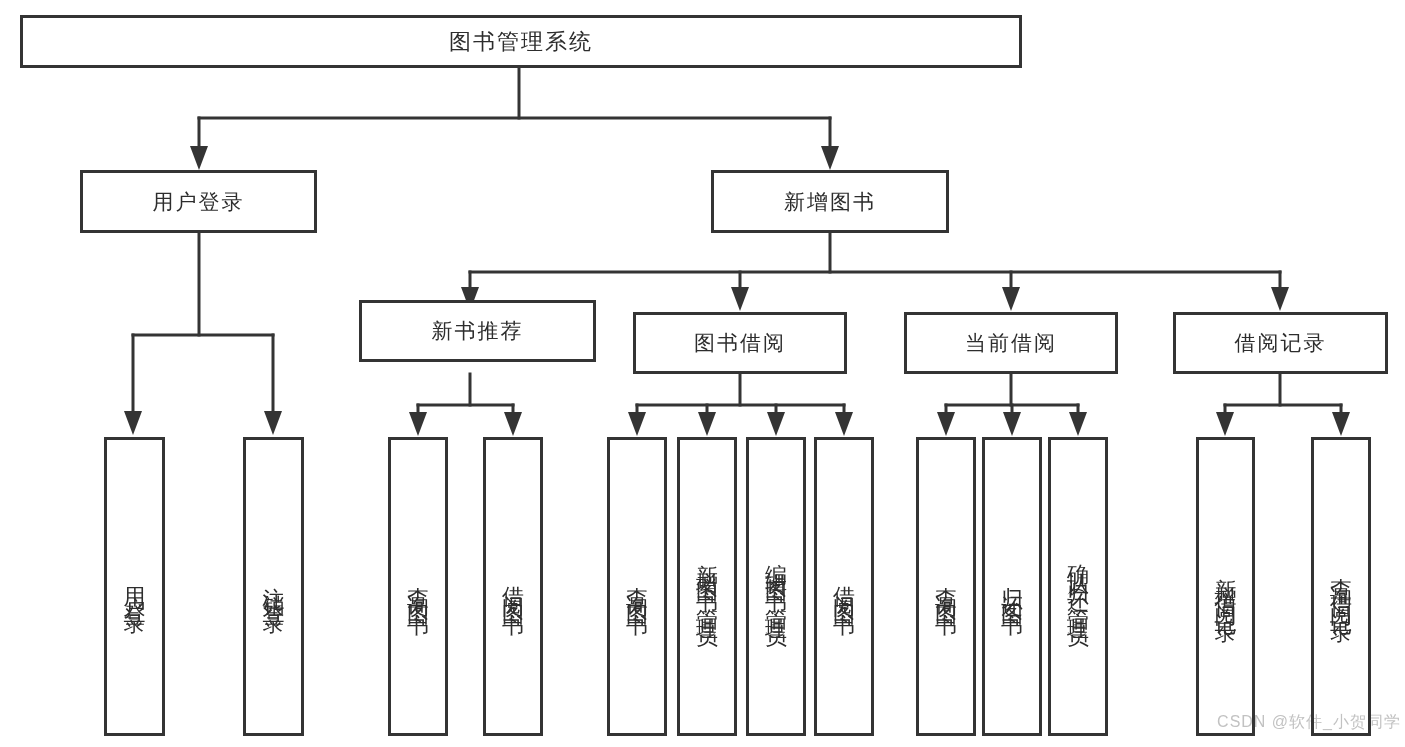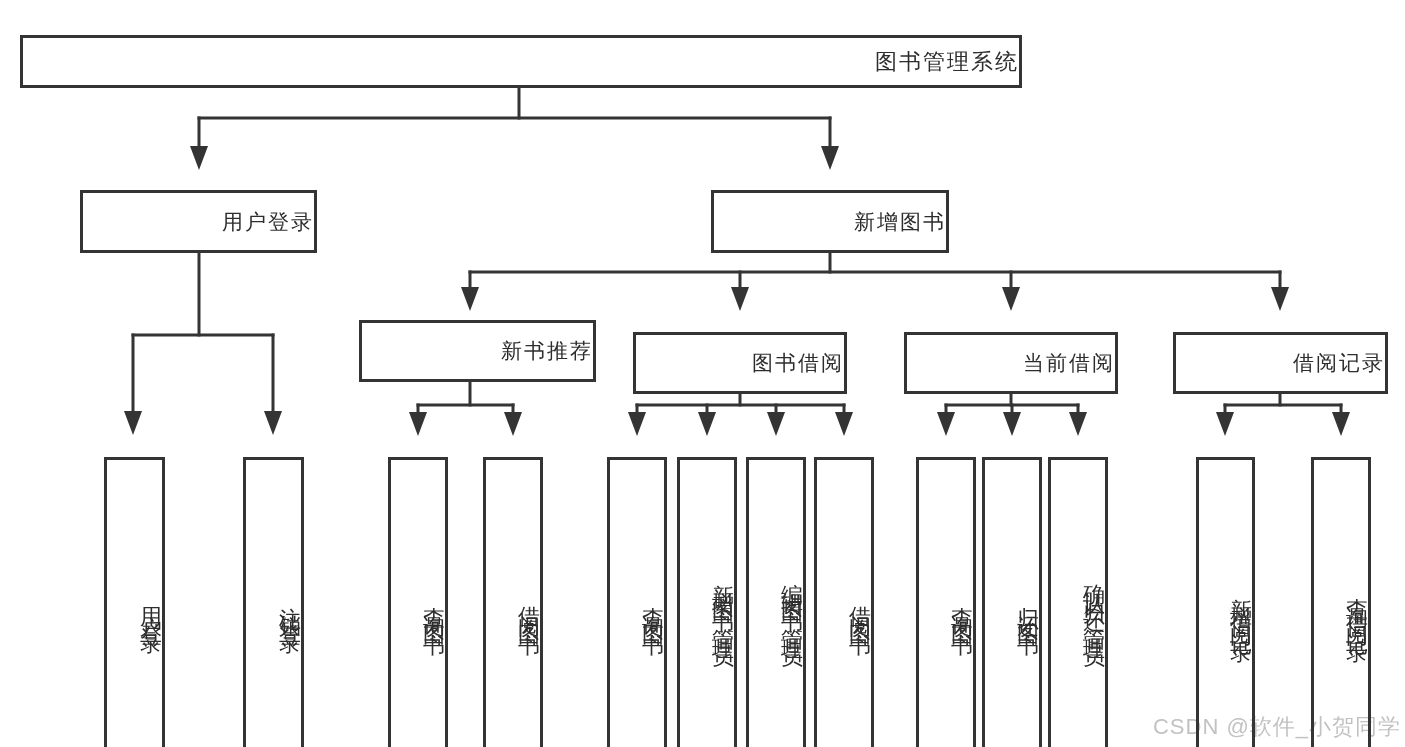--- a/index.html
+++ b/index.html
@@ -17,45 +17,44 @@
     overflow: hidden;
   }
   .canvas { position: relative; width: 1405px; height: 747px; background: var(--page-background); }
 
   .connectors { position: absolute; left: 0; top: 0; z-index: 1; }
   .connectors path { stroke: var(--line); stroke-width: 3; fill: none; stroke-linecap: square; }
   .connectors polygon { fill: var(--line); stroke: none; }
 
   .hnode, .vnode {
     position: absolute;
-    display: flex; align-items: center; justify-content: flex-end;
+    display: flex; align-items: center; justify-content: center;
     background: var(--node-background);
     border: 3px solid var(--line);
     color: var(--text);
     z-index: 2;
-    margin-top: 20px;
   }
   .hnode { font-size: 21px; letter-spacing: 2px; }
   .root  { font-size: 22px; letter-spacing: 2px; }
 
   .vnode { top: 437px; width: 60px; height: 299px; }
   .vtext {
     writing-mode: vertical-rl;
     text-orientation: mixed;
     font-size: 22px;
     letter-spacing: 9px;
     line-height: 1;
     color: var(--text);
     white-space: nowrap;
   }
 
   .watermark {
     position: absolute;
     right: 4px; top: 712px;
-    font-size: 22px;
+    font-size: 16px;
     letter-spacing: 1px;
     color: var(--watermark-color);
     z-index: 5;
     mix-blend-mode: darken;
   }
 </style>
 </head>
 <body>
 
 <div class="canvas">

